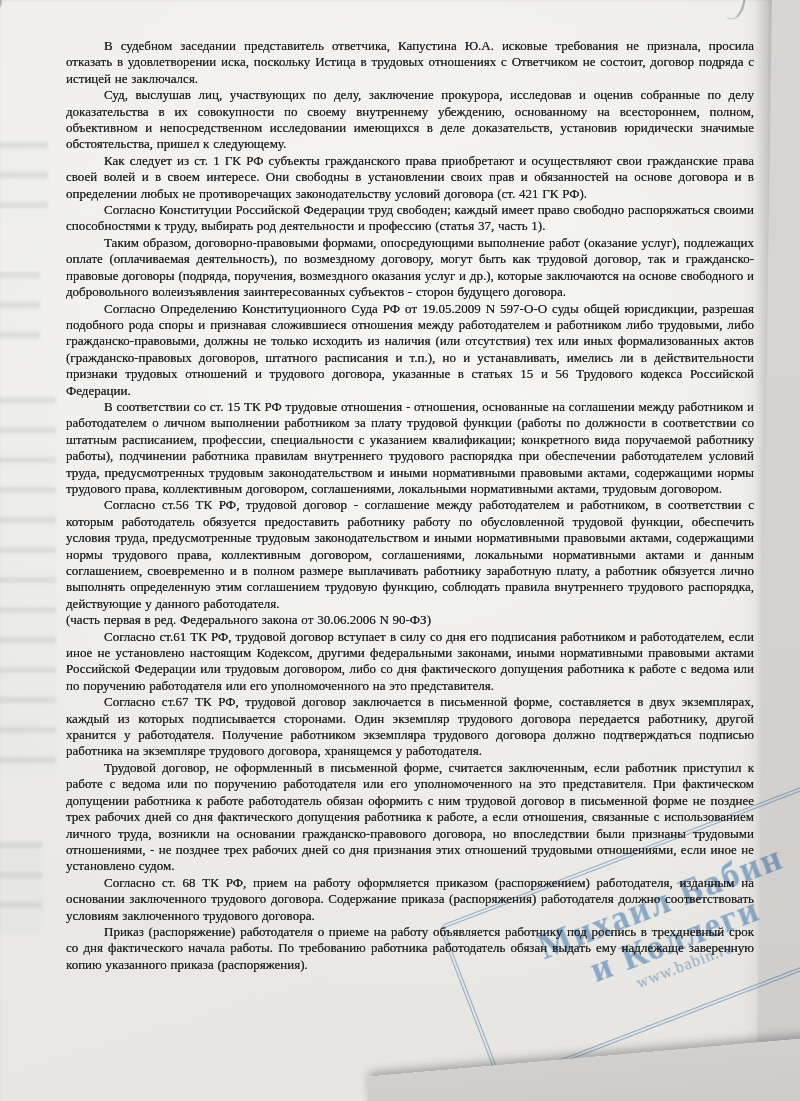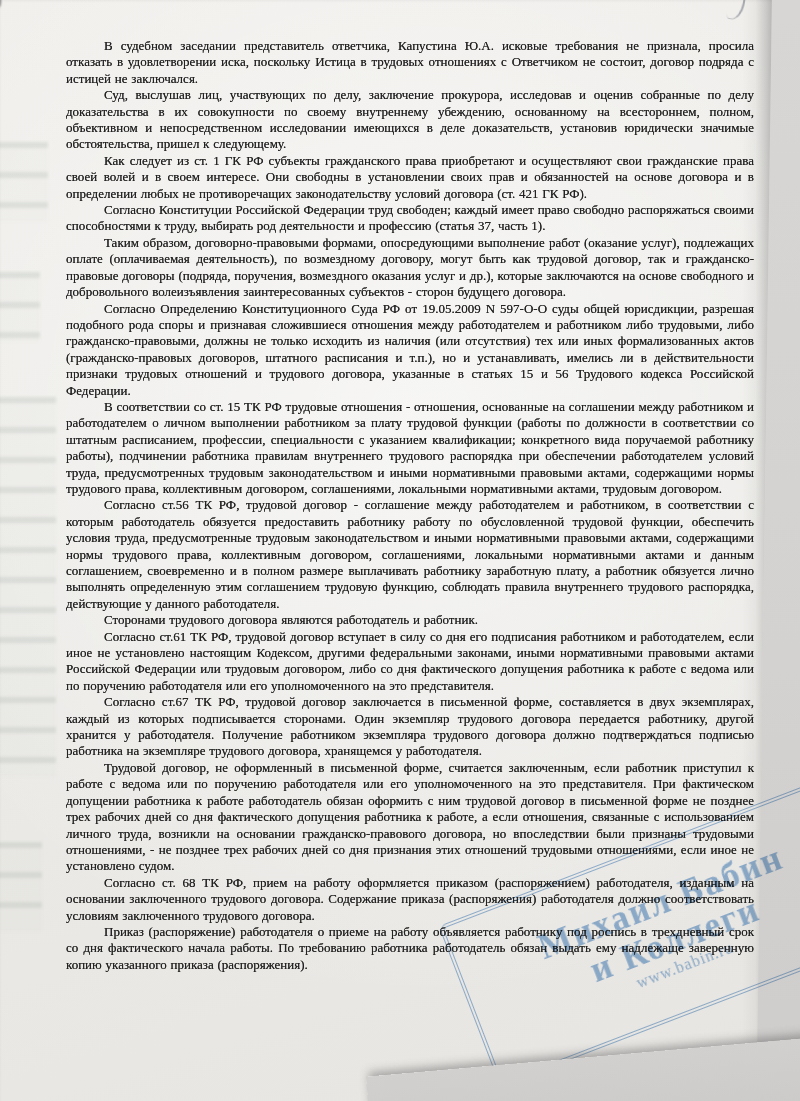--- a/index.html
+++ b/index.html
@@ -105,21 +105,21 @@
 
     <div class="textblock" id="paragraphs">
         <p>В судебном заседании представитель ответчика, Капустина Ю.А. исковые требования не признала, просила отказать в удовлетворении иска, поскольку Истица в трудовых отношениях с Ответчиком не состоит, договор подряда с истицей не заключался.</p>
         <p>Суд, выслушав лиц, участвующих по делу, заключение прокурора, исследовав и оценив собранные по делу доказательства в их совокупности по своему внутреннему  убеждению, основанному на всестороннем, полном, объективном и непосредственном исследовании имеющихся в деле доказательств, установив юридически значимые обстоятельства, пришел к следующему.</p>
         <p>Как следует из ст. 1 ГК РФ субъекты гражданского права приобретают и осуществляют свои гражданские права своей волей и в своем интересе. Они свободны в установлении своих прав и обязанностей на основе договора и в определении любых не противоречащих законодательству условий договора (ст. 421 ГК РФ).</p>
         <p>Согласно Конституции Российской Федерации труд свободен; каждый имеет право свободно распоряжаться своими способностями к труду, выбирать род деятельности и профессию (статья 37, часть 1).</p>
         <p>Таким образом, договорно-правовыми формами, опосредующими выполнение работ (оказание услуг), подлежащих оплате (оплачиваемая деятельность), по возмездному договору, могут быть как трудовой договор, так и гражданско-правовые договоры (подряда, поручения, возмездного оказания услуг и др.), которые заключаются на основе свободного и добровольного волеизъявления заинтересованных субъектов - сторон будущего договора.</p>
         <p>Согласно Определению Конституционного Суда РФ от 19.05.2009 N 597-О-О суды общей юрисдикции, разрешая подобного рода споры и признавая сложившиеся отношения между работодателем и работником либо трудовыми, либо гражданско-правовыми, должны не только исходить из наличия (или отсутствия) тех или иных формализованных актов (гражданско-правовых договоров, штатного расписания и т.п.), но и устанавливать, имелись ли в действительности признаки трудовых отношений и трудового договора, указанные в статьях 15 и 56 Трудового кодекса Российской Федерации.</p>
         <p>В соответствии со ст. 15 ТК РФ трудовые отношения - отношения, основанные на соглашении между работником и работодателем о личном выполнении работником за плату трудовой функции (работы по должности в соответствии со штатным расписанием, профессии, специальности с указанием квалификации; конкретного вида поручаемой работнику работы), подчинении работника правилам внутреннего трудового распорядка при обеспечении работодателем условий труда, предусмотренных трудовым законодательством и иными нормативными правовыми актами, содержащими нормы трудового права, коллективным договором, соглашениями, локальными нормативными актами, трудовым договором.</p>
         <p>Согласно ст.56 ТК РФ, трудовой договор - соглашение между работодателем и работником, в соответствии с которым работодатель обязуется предоставить работнику работу по обусловленной трудовой функции, обеспечить условия труда, предусмотренные трудовым законодательством и иными нормативными правовыми актами, содержащими нормы трудового права, коллективным договором, соглашениями, локальными нормативными актами и данным соглашением, своевременно и в полном размере выплачивать работнику заработную плату, а работник обязуется лично выполнять определенную этим соглашением трудовую функцию, соблюдать правила внутреннего трудового распорядка, действующие у данного работодателя.</p>
-        <p>Сторонами трудового договора являются работодатель и работник.</p>
+        <p class="no-indent">(часть первая в ред. Федерального закона от 30.06.2006 N 90-ФЗ)</p>
         <p>Согласно ст.61 ТК РФ,  трудовой договор вступает в силу со дня его подписания работником и работодателем, если иное не установлено настоящим Кодексом, другими федеральными законами, иными нормативными правовыми актами Российской Федерации или трудовым договором, либо со дня фактического допущения работника к работе с ведома или по поручению работодателя или его уполномоченного на это представителя.</p>
         <p>Согласно ст.67 ТК РФ, трудовой договор заключается в письменной форме, составляется в двух экземплярах, каждый из которых подписывается сторонами. Один экземпляр трудового договора передается работнику, другой хранится у работодателя. Получение работником экземпляра трудового договора должно подтверждаться подписью работника на экземпляре трудового договора, хранящемся у работодателя.</p>
         <p>Трудовой договор, не оформленный в письменной форме, считается заключенным, если работник приступил к работе с ведома или по поручению работодателя или его уполномоченного на это представителя. При фактическом допущении работника к работе работодатель обязан оформить с ним трудовой договор в письменной форме не позднее трех рабочих дней со дня фактического допущения работника к работе, а если отношения, связанные с использованием личного труда, возникли на основании гражданско-правового договора, но впоследствии были признаны трудовыми отношениями, - не позднее трех рабочих дней со дня признания этих отношений трудовыми отношениями, если иное не установлено судом.</p>
         <p>Согласно ст. 68 ТК РФ, прием на работу оформляется приказом (распоряжением) работодателя, изданным на основании заключенного трудового договора. Содержание приказа (распоряжения) работодателя должно соответствовать условиям заключенного трудового договора.</p>
         <p>Приказ (распоряжение) работодателя о приеме на работу объявляется работнику под роспись в трехдневный срок со дня фактического начала работы. По требованию работника работодатель обязан выдать ему надлежаще заверенную копию указанного приказа (распоряжения).</p>
       </div>
   </div>
 
   <div class="stamp">
     <div class="big">Михаил Бабин</div>

